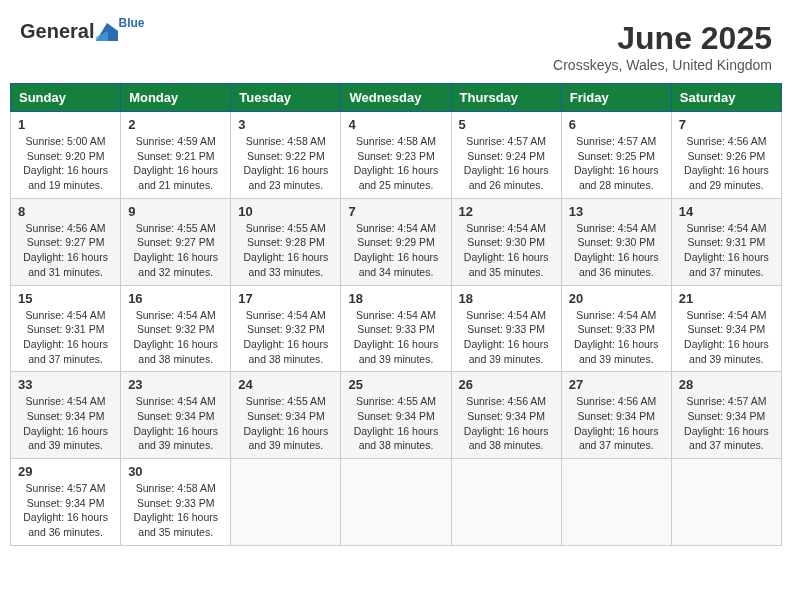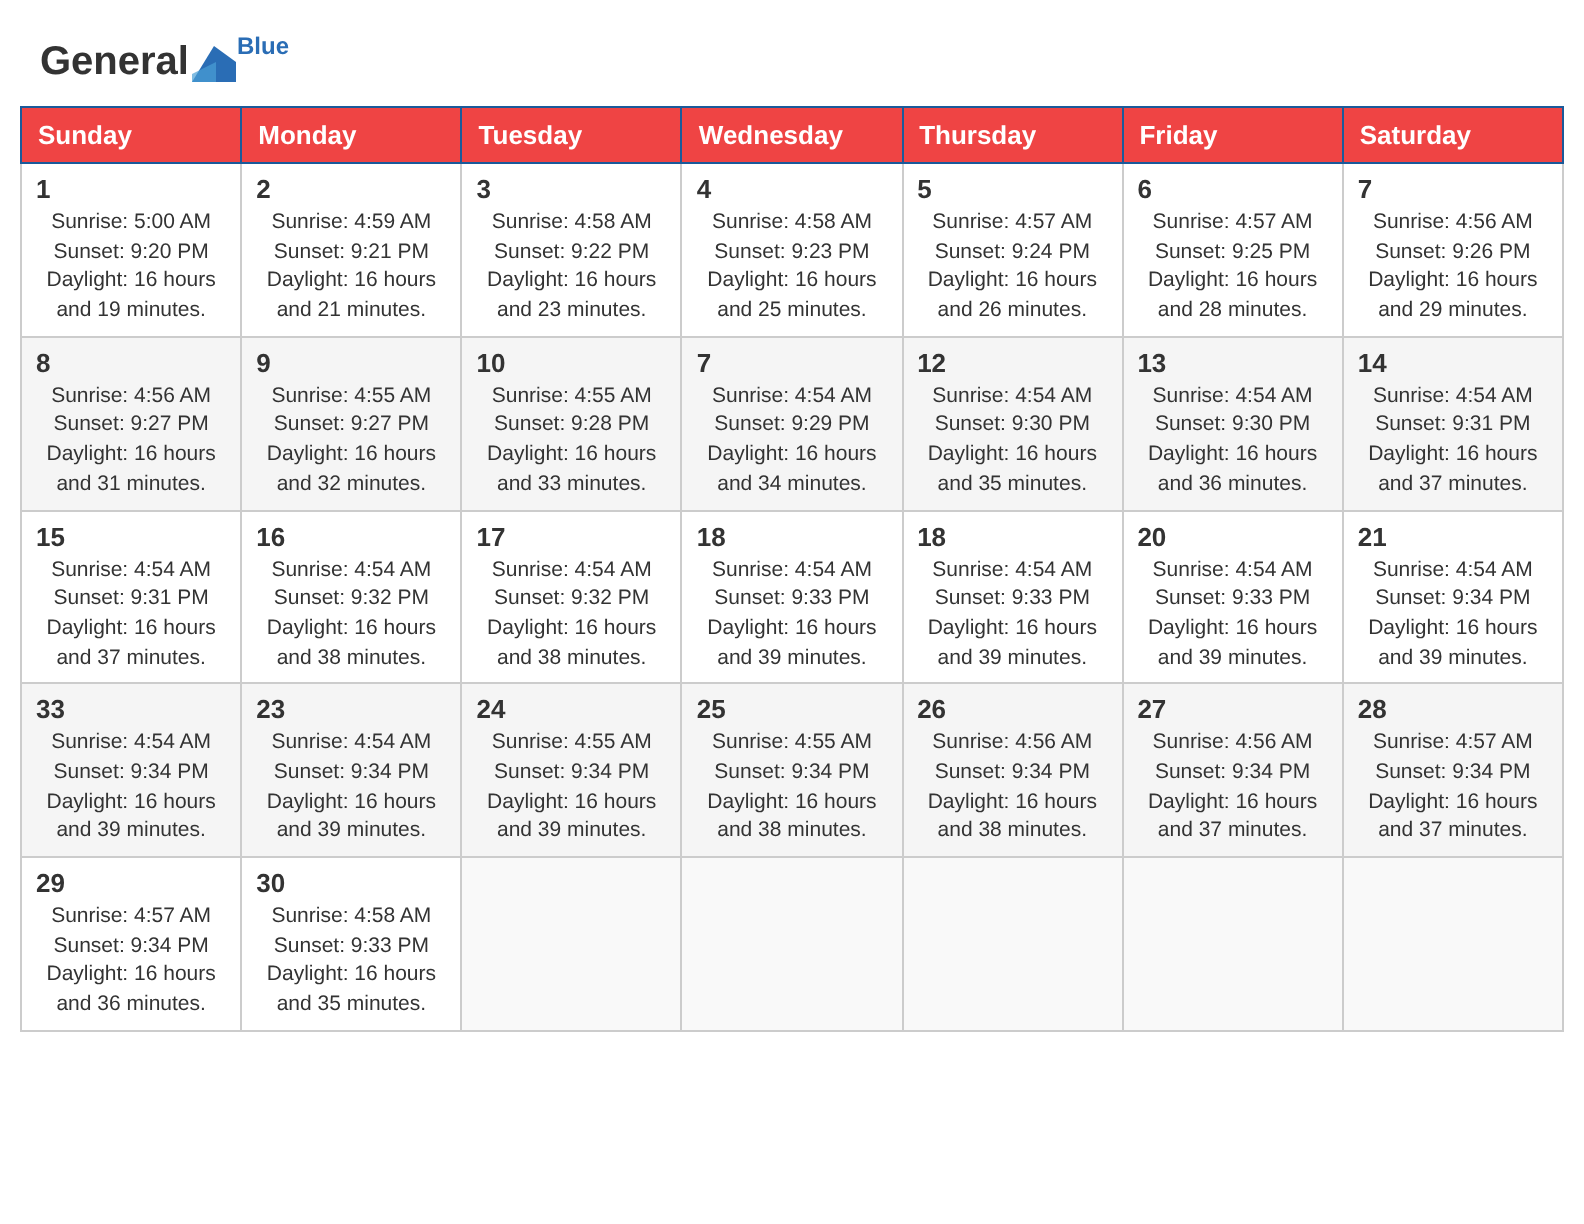--- a/index.html
+++ b/index.html
@@ -32,21 +32,21 @@
     .subtitle {
       font-size: 14px;
       color: #555;
     }
     .calendar {
       width: 100%;
       border-collapse: collapse;
       margin-top: 5px;
     }
     .calendar th {
-      background-color: #ef4444;
+      background-color: #15803d;
       color: #fff;
       text-align: left;
       padding: 6px 8px;
       font-size: 13px;
       font-weight: bold;
       border: 1px solid #1a5a9a;
     }
     .calendar td {
       vertical-align: top;
       padding: 5px 7px;
@@ -80,20 +80,24 @@
   <div class="logo">
     <div style="display:flex;align-items:center;">
       <span style="font-size:20px;font-weight:bold;color:#333;">General</span>
       <svg width="22" height="18" viewBox="0 0 22 18" style="margin-left:2px;">
         <polygon points="0,18 22,18 22,8 11,0" fill="#2a6db5"></polygon>
         <polygon points="0,18 12,18 12,8 0,14" fill="#4a9fd5" opacity="0.7"></polygon>
       </svg>
     </div>
     <span style="font-size:12px;font-weight:bold;color:#2a6db5;margin-top:-4px;">Blue</span>
   </div>
+  <div class="title-area">
+    <div class="main-title">June 2025</div>
+    <div class="subtitle">Crosskeys, Wales, United Kingdom</div>
+  </div>
 </div>
 
 <table class="calendar">
   <thead>
     <tr>
     <th>Sunday</th>
         <th>Monday</th>
         <th>Tuesday</th>
         <th>Wednesday</th>
         <th>Thursday</th>

